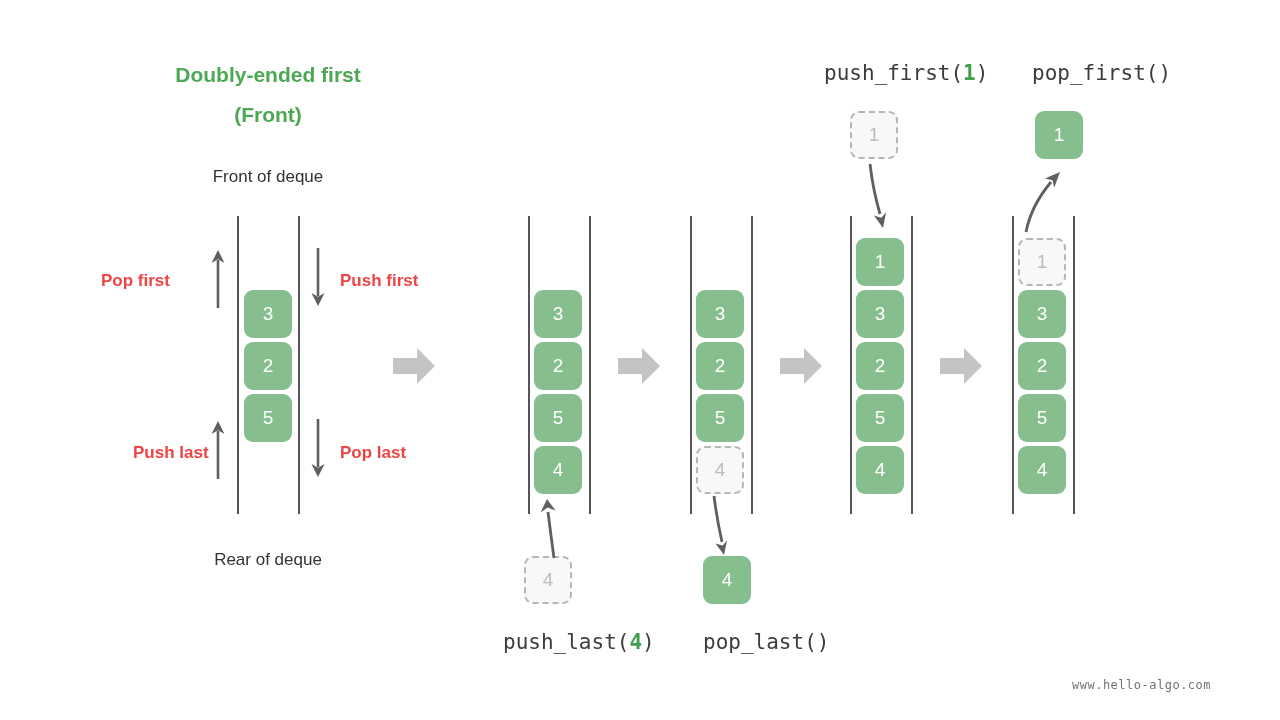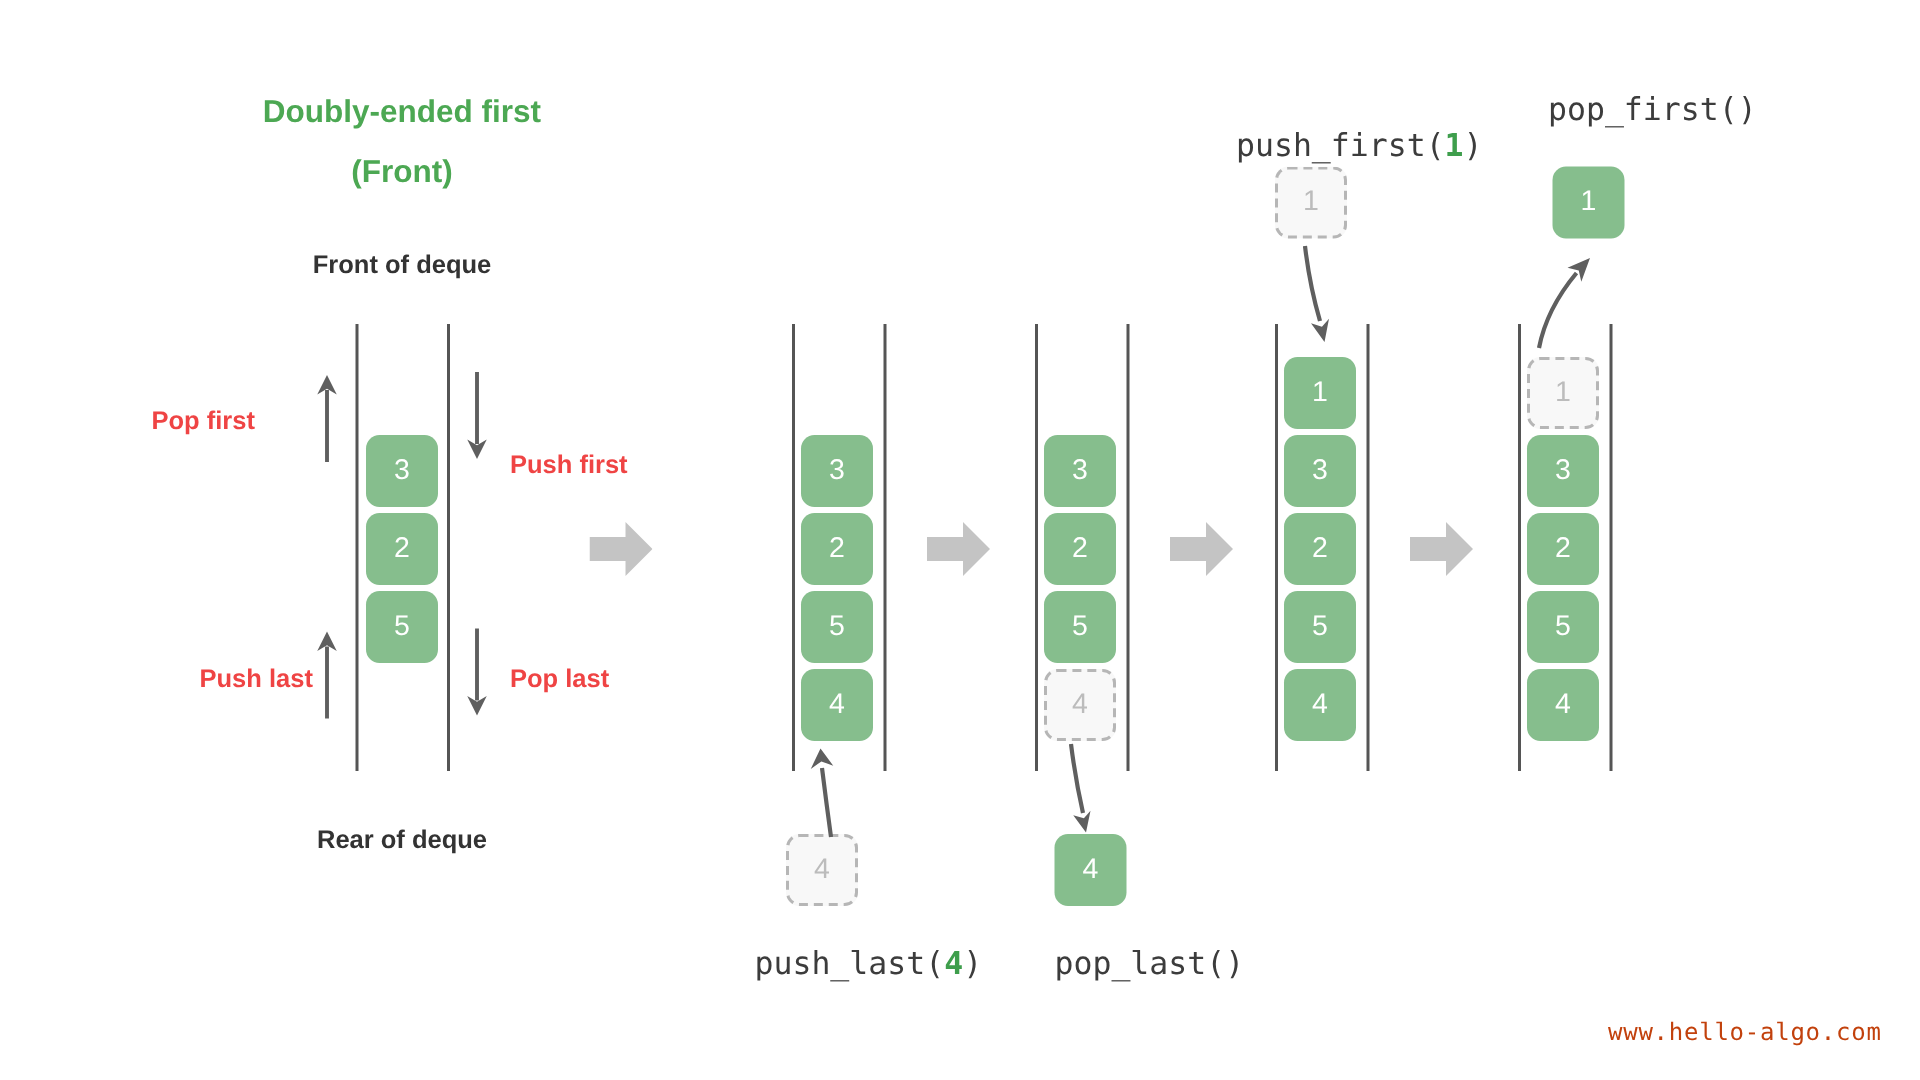--- a/index.html
+++ b/index.html
@@ -21,21 +21,21 @@
   .title {
     font-size: 21px;
     font-weight: bold;
     color: #4ca853;
     text-align: center;
     line-height: 40px;
     white-space: nowrap;
   }
   .edge-label {
     font-size: 17px;
-    font-weight: bold;
+    font-weight: normal;
     color: #333333;
     text-align: center;
     white-space: nowrap;
     line-height: 22px;
   }
   .side-label {
     font-size: 17px;
     font-weight: bold;
     color: #ef4444;
     white-space: nowrap;
@@ -47,22 +47,22 @@
     color: #3c3c3c;
     white-space: nowrap;
     line-height: 26px;
   }
   .code-label .argnum {
     color: #3e9e4c;
     font-weight: bold;
   }
   .watermark {
     font-family: "DejaVu Sans Mono", "Liberation Mono", monospace;
-    font-size: 16px;
-    color: #c2410c;
+    font-size: 12px;
+    color: #737373;
     white-space: nowrap;
     letter-spacing: 0.5px;
     text-align: right;
   }
 
   
   .rail {
     width: 1.6px;
     background: #555555;
   }
@@ -121,21 +121,21 @@
   </svg>
 </div>
 <div class="abs side-label" style="left:101px; top:270px;">Pop first</div>
 
 <div class="abs thin-arrow" style="left:308px; top:248px;">
   <svg width="20" height="60" viewBox="0 0 20 60">
     <line x1="10" y1="0" x2="10" y2="48" stroke="#5f5f5f" stroke-width="2.6"></line>
     <path d="M10 58 L16.5 45 L10 48.8 L3.5 45 Z" fill="#5f5f5f"></path>
   </svg>
 </div>
-<div class="abs side-label" style="left:340px; top:270px;margin-top:29px;">Push first</div>
+<div class="abs side-label" style="left:340px; top:270px;">Push first</div>
 
 <div class="abs thin-arrow" style="left:208px; top:419px;">
   <svg width="20" height="60" viewBox="0 0 20 60">
     <line x1="10" y1="60" x2="10" y2="12" stroke="#5f5f5f" stroke-width="2.6"></line>
     <path d="M10 2 L16.5 15 L10 11.2 L3.5 15 Z" fill="#5f5f5f"></path>
   </svg>
 </div>
 <div class="abs side-label" style="left:98px; top:442px;margin-left:35px;">Push last</div>
 
 <div class="abs thin-arrow" style="left:308px; top:419px;">
@@ -233,21 +233,21 @@
 
 <div class="abs cell" style="left:1035px; top:111px;">1</div>
 
 <div class="abs thin-arrow" style="left:1020px; top:164px;">
   <svg width="44" height="68" viewBox="0 0 44 68">
     <path d="M6 68 Q11 42 31 18" stroke="#5f5f5f" stroke-width="2.8" fill="none"></path>
     <path d="M40 8 L25 14.5 L32.5 16.3 L34.2 23.8 Z" fill="#5f5f5f"></path>
   </svg>
 </div>
 
-<div class="abs code-label" style="left:824px; top:60px;margin-top:24px;">
+<div class="abs code-label" style="left:824px; top:60px;">
   <span>push_first(</span><span class="argnum">1</span><span>)</span>
 </div>
 <div class="abs code-label" style="left:1032px; top:60px;text-align:right;">pop_first()</div>
 
 <div class="abs code-label" style="left:503px; top:629px;">
   <span>push_last(</span><span class="argnum">4</span><span>)</span>
 </div>
 <div class="abs code-label" style="left:703px; top:629px;">pop_last()</div>
 
 <div class="abs watermark" style="left:1072px; top:678px;">www.hello-algo.com</div>

